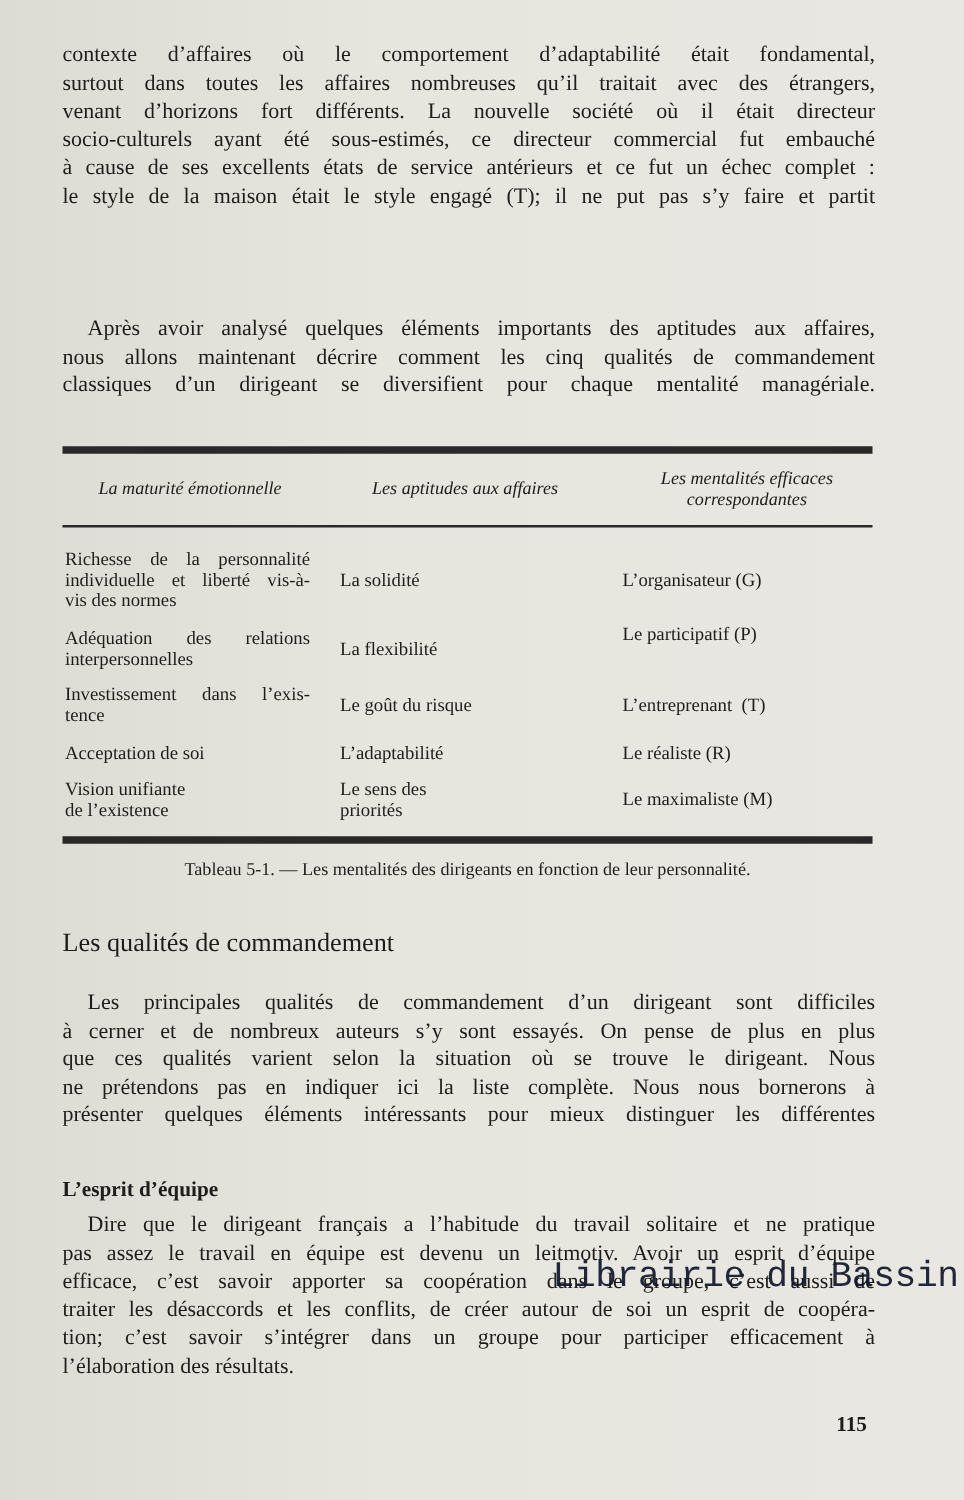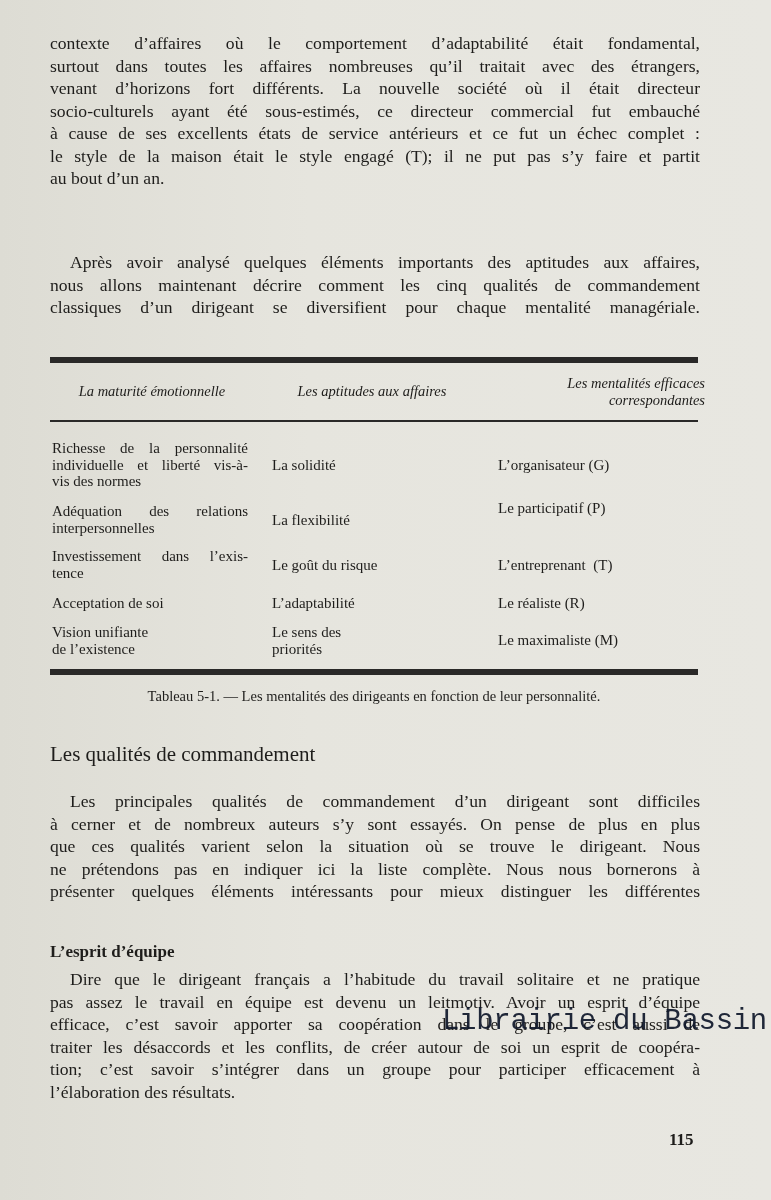--- a/index.html
+++ b/index.html
@@ -44,35 +44,34 @@
 
 <div class="page">
 
   <div class="para" style="top:32px;">
     <span class="ln">contexte d’affaires où le comportement d’adaptabilité était fondamental,</span>
     <span class="ln">surtout dans toutes les affaires nombreuses qu’il traitait avec des étrangers,</span>
     <span class="ln">venant d’horizons fort différents. La nouvelle société où il était directeur</span>
     <span class="ln">socio-culturels ayant été sous-estimés, ce directeur commercial fut embauché</span>
     <span class="ln">à cause de ses excellents états de service antérieurs et ce fut un échec complet :</span>
     <span class="ln">le style de la maison était le style engagé (T); il ne put pas s’y faire et partit</span>
-    <span class="ln last">au bout d’un an.</span>
   </div>
 
   <div class="para" style="top:251px;">
     <span class="ln indent">Après avoir analysé quelques éléments importants des aptitudes aux affaires,</span>
     <span class="ln">nous allons maintenant décrire comment les cinq qualités de commandement</span>
     <span class="ln">classiques d’un dirigeant se diversifient pour chaque mentalité managériale.</span>
   </div>
 
   <div>
     <div class="rule-thick" style="top:357px;"></div>
 
     <div class="th" style="left:2px; width:200px; top:383px;">La maturité émotionnelle</div>
     <div class="th" style="left:222px; width:200px; top:383px;">Les aptitudes aux affaires</div>
-    <div class="th" style="left:440px; width:215px; top:375px;text-align:right;">
+    <div class="th" style="left:440px; width:215px; top:375px;">
       <span style="display:block">Les mentalités efficaces</span>
       <span style="display:block">correspondantes</span>
     </div>
 
     <div class="rule-thin" style="top:420px;"></div>
 
     <div>
       <div class="td c1" style="top:440px;">
         <span class="ln">Richesse de la personnalité</span>
         <span class="ln">individuelle et liberté vis-à-</span>

